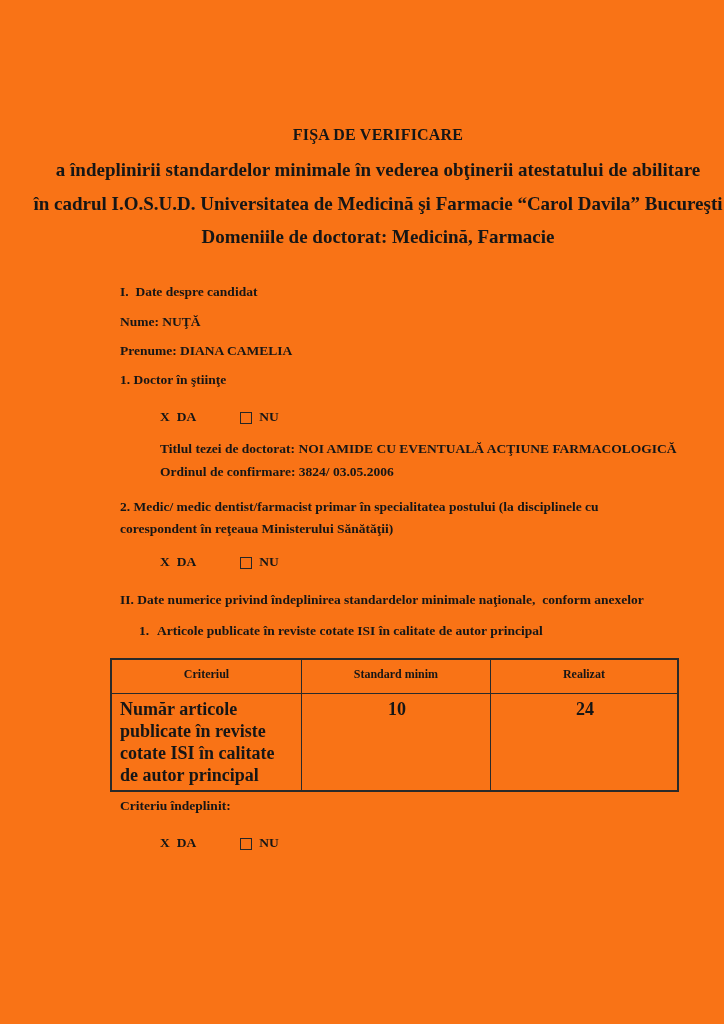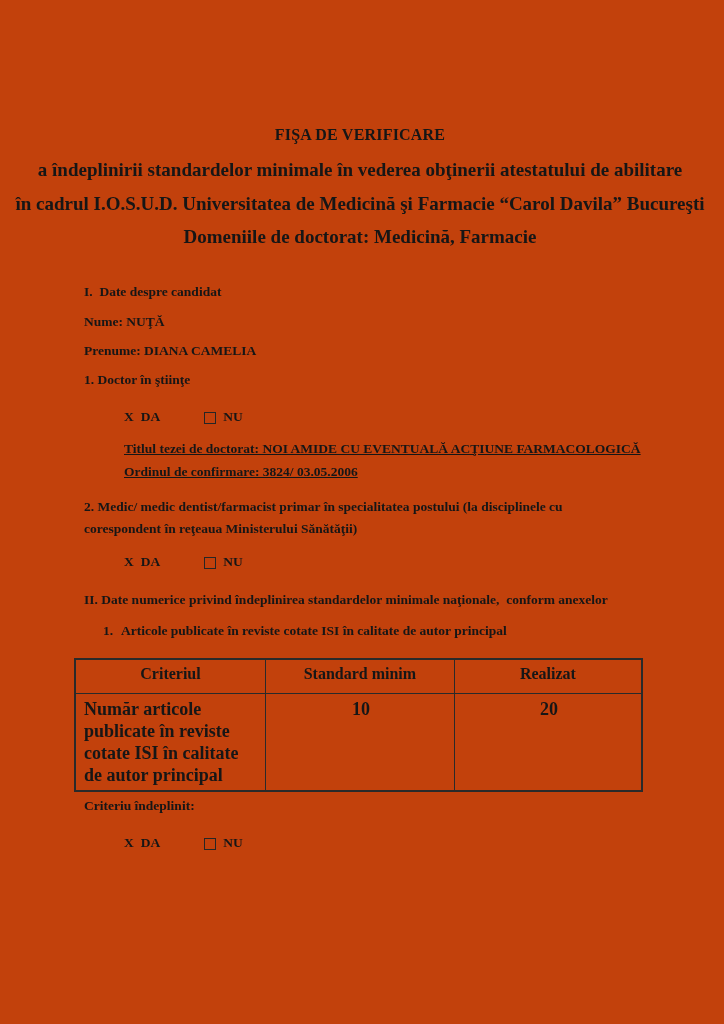--- a/index.html
+++ b/index.html
@@ -1,42 +1,42 @@
 <!DOCTYPE html>
 <html><head>
 <meta charset="utf-8">
 <style>
   html,body{margin:0;padding:0;background:#ffffff;}
   .page{
     position:relative;
     width:724px;height:1024px;
     margin:0 auto;
-    background:#c2410c;
+    background:#f97316;
     box-sizing:border-box;
-    padding:124px 66px 0 84px;
+    padding:124px 66px 0 120px;
     font-family:"Liberation Serif","DejaVu Serif",serif;
     font-weight:700;
     color:#161616;
     font-size:13.5px;
     line-height:22px;
     overflow:hidden;
   }
   .centered{
     margin-left:-88px;margin-right:-66px;
     text-align:center;
     white-space:pre-wrap;
   }
   .doc-title{font-size:16px;letter-spacing:.2px;}
   .sub{font-size:19px;}
   .line{white-space:pre-wrap;}
   .mt33{margin-top:33px;} .mt16{margin-top:16px;} .mt15{margin-top:15px;}
   .mt13{margin-top:13px;} .mt12{margin-top:12px;} .mt11{margin-top:11px;}
   .mt10{margin-top:10px;} .mt9{margin-top:9px;}  .mt8{margin-top:8px;}
   .mt7{margin-top:7px;}  .mt1{margin-top:1px;}  .mt3{margin-top:3px;}
-  .indent{padding-left:40px;text-decoration:underline;}
+  .indent{padding-left:40px;}
   .nowrap{white-space:nowrap;}
   .check-row{padding-left:40px;display:flex;align-items:baseline;}
   .x-mark{display:inline-block;}
   .cb-label{display:inline-block;margin-left:7px;text-align:right;}
   .cb-box{
     display:inline-block;width:10px;height:10px;
     border:1.5px solid #262626;
     margin-left:44px;
     align-self:center;
     margin-top:1px;
@@ -45,21 +45,21 @@
   .list-num{display:inline-block;width:18px;}
   table.std{
     border-collapse:collapse;
     width:569px;
     margin-left:-10px;
     table-layout:fixed;
   }
   table.std,table.std th,table.std td{border:1.6px solid #2a2a2a;}
   table.std{border-width:2px;}
   table.std th{
-    font-size:16px;text-align:center;font-weight:700;
+    font-size:12px;text-align:center;font-weight:700;
     padding:3px 4px 8px 4px;height:20px;vertical-align:top;
   }
   table.std td{
     vertical-align:top;font-weight:700;font-size:18px;
     padding:4px 6px 4px 8px;height:58px;
   }
   table.std td.center{text-align:center;}
   .col1{width:33.6%;} .col2{width:33.3%;} .col3{width:33.1%;}
 </style>
 </head>
@@ -122,21 +122,21 @@
       <tr>
         <th>Criteriul</th>
         <th>Standard minim</th>
         <th>Realizat</th>
       </tr>
     </thead>
     <tbody>
       <tr>
         <td>Număr articole publicate în reviste cotate ISI în calitate de autor principal</td>
         <td class="center">10</td>
-        <td class="center">20</td>
+        <td class="center">24</td>
       </tr>
     </tbody>
   </table>
 
   <div class="line mt3">Criteriu îndeplinit:</div>
 
   <div class="check-row mt15">
     <span class="x-mark">X</span>
     <span class="cb-label">DA</span>
     <span class="cb-box"></span>

